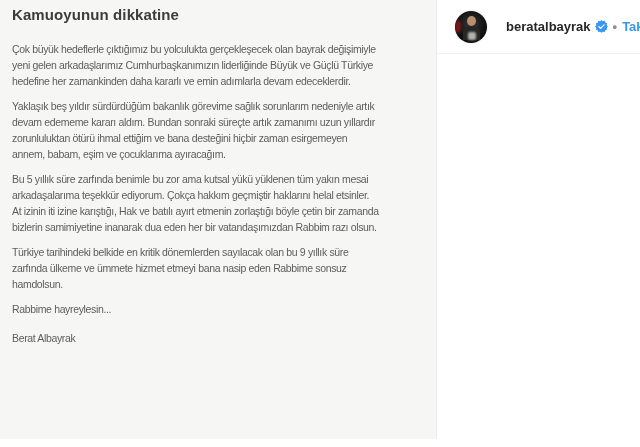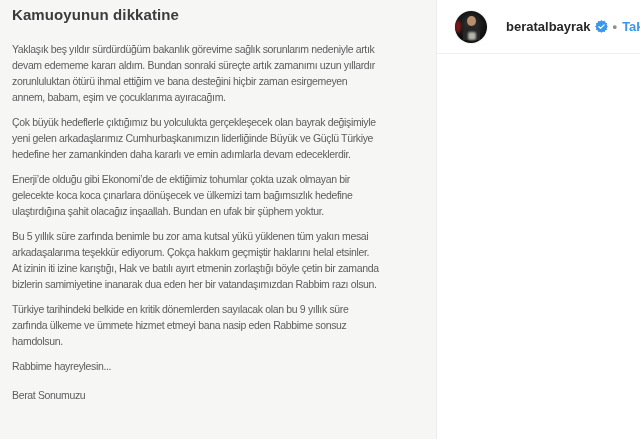--- a/index.html
+++ b/index.html
@@ -142,39 +142,36 @@
   }
   .comments-area { flex: 1; background: #fff; }
 </style>
 </head>
 <body>
 
 <div class="page">
 
   <div class="post-image">
     <h1 class="post-title">Kamuoyunun dikkatine</h1>
+    <p class="post-paragraph">Çok büyük hedeflerle çıktığımız bu yolculukta gerçekleşecek olan bayrak değişimiyle
+yeni gelen arkadaşlarımız Cumhurbaşkanımızın liderliğinde Büyük ve Güçlü Türkiye
+hedefine her zamankinden daha kararlı ve emin adımlarla devam edeceklerdir.</p>
     <p class="post-paragraph">Yaklaşık beş yıldır sürdürdüğüm bakanlık görevime sağlık sorunlarım nedeniyle artık
 devam edememe kararı aldım. Bundan sonraki süreçte artık zamanımı uzun yıllardır
 zorunluluktan ötürü ihmal ettiğim ve bana desteğini hiçbir zaman esirgemeyen
 annem, babam, eşim ve çocuklarıma ayıracağım.</p>
-    <p class="post-paragraph">Çok büyük hedeflerle çıktığımız bu yolculukta gerçekleşecek olan bayrak değişimiyle
-yeni gelen arkadaşlarımız Cumhurbaşkanımızın liderliğinde Büyük ve Güçlü Türkiye
-hedefine her zamankinden daha kararlı ve emin adımlarla devam edeceklerdir.</p>
-    <p class="post-paragraph">Enerji’de olduğu gibi Ekonomi’de de ektiğimiz tohumlar çokta uzak olmayan bir
-gelecekte koca koca çınarlara dönüşecek ve ülkemizi tam bağımsızlık hedefine
-ulaştırdığına şahit olacağız inşaallah. Bundan en ufak bir şüphem yoktur.</p>
     <p class="post-paragraph">Bu 5 yıllık süre zarfında benimle bu zor ama kutsal yükü yüklenen tüm yakın mesai
 arkadaşalarıma teşekkür ediyorum. Çokça hakkım geçmiştir haklarını helal etsinler.
 At izinin iti izine karıştığı, Hak ve batılı ayırt etmenin zorlaştığı böyle çetin bir zamanda
 bizlerin samimiyetine inanarak dua eden her bir vatandaşımızdan Rabbim razı olsun.</p>
     <p class="post-paragraph">Türkiye tarihindeki belkide en kritik dönemlerden sayılacak olan bu 9 yıllık süre
 zarfında ülkeme ve ümmete hizmet etmeyi bana nasip eden Rabbime sonsuz
 hamdolsun.</p>
     <p class="post-paragraph closing">Rabbime hayreylesin...</p>
-    <p class="post-signature">Berat Sonumuzu</p>
+    <p class="post-signature">Berat Albayrak</p>
   </div>
 
   <div class="right-panel">
     <div class="post-header">
 
       <div class="avatar">
         <div class="flag-red"></div>
         <div class="torso"></div>
         <div class="face"></div>
         <div class="paper"></div>

